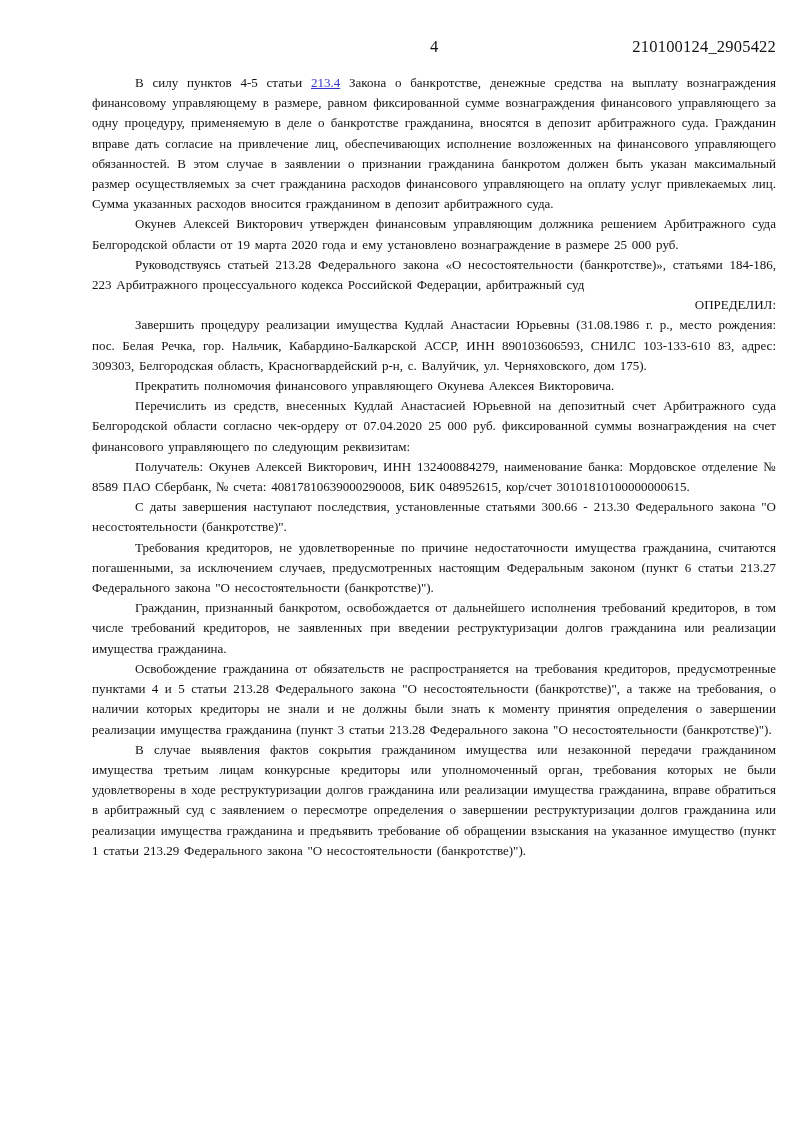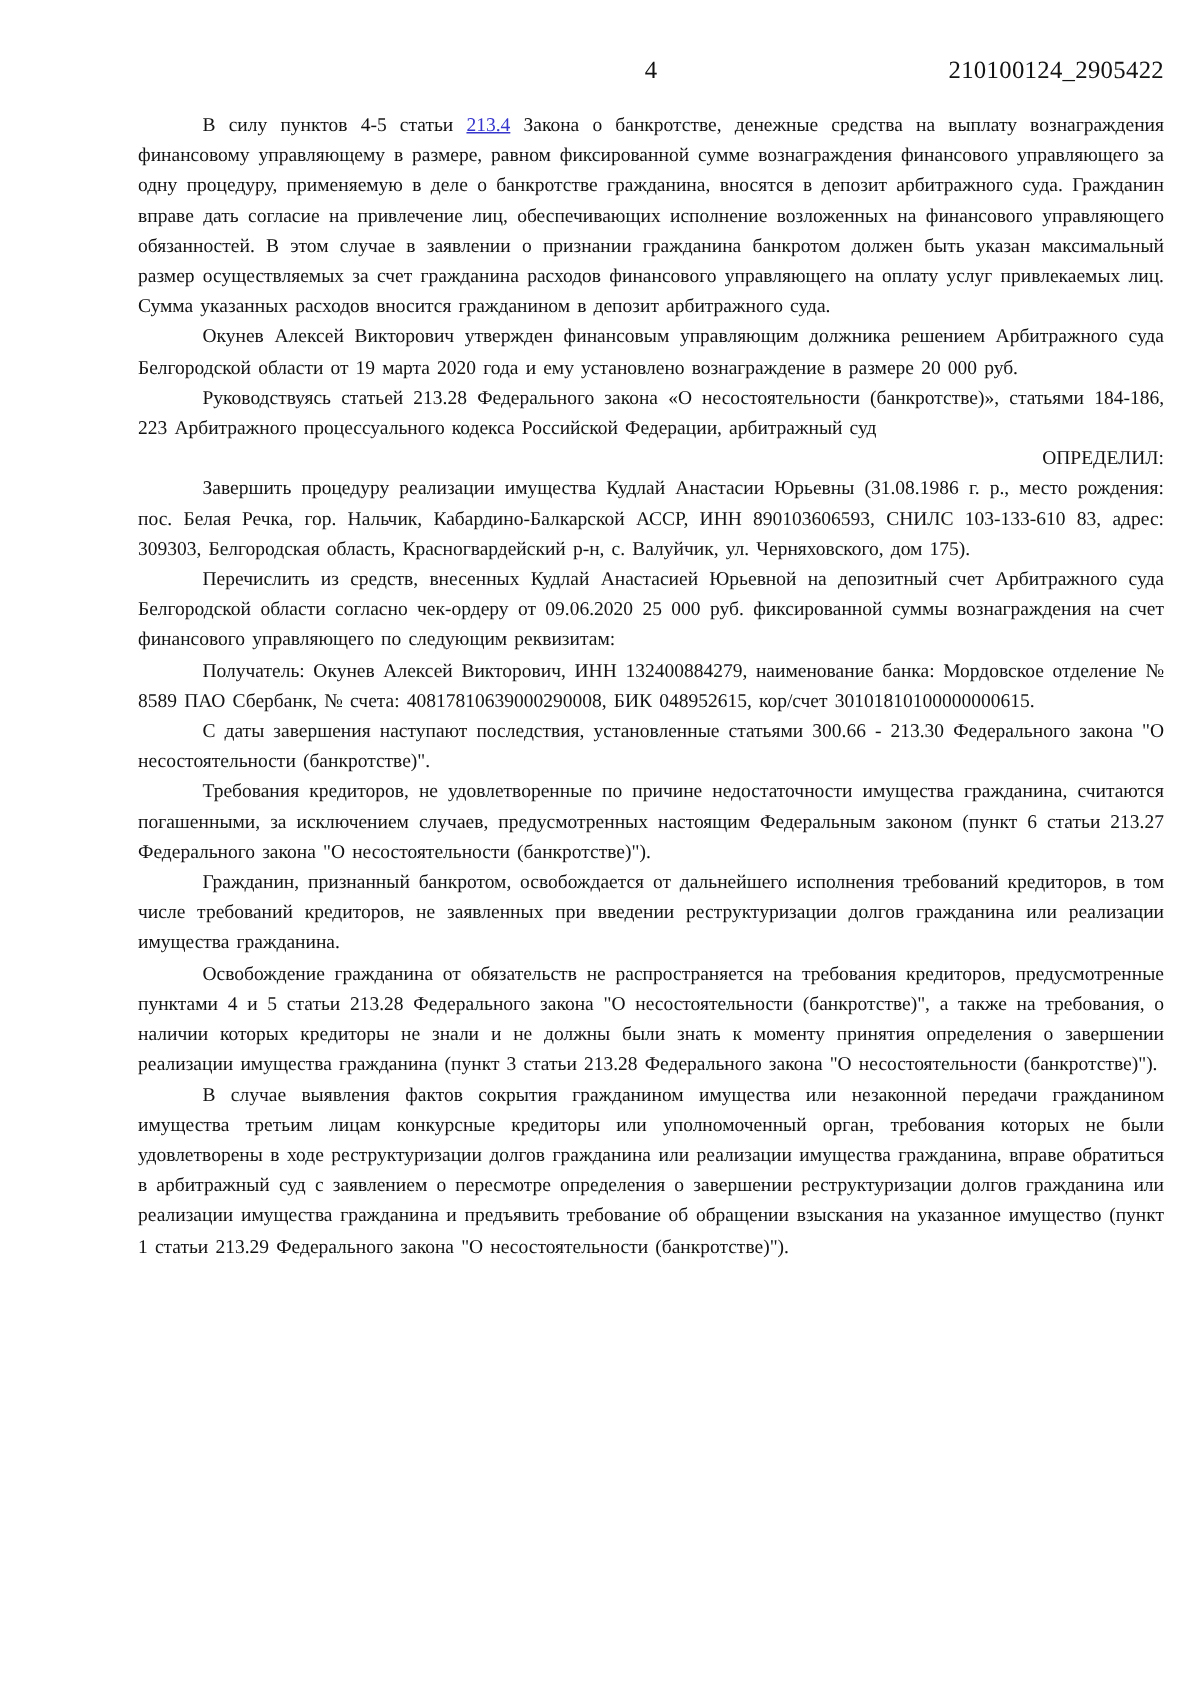--- a/index.html
+++ b/index.html
@@ -68,30 +68,31 @@
 
   <div class="header">
     <span class="page-number">4</span>
     <span class="document-id">210100124_2905422</span>
   </div>
 
   <div class="content">
 
     <p><span>В силу пунктов 4-5 статьи </span><a class="doc-link" style="color: rgb(53, 53, 205);">213.4</a><span> Закона о банкротстве, денежные средства на выплату вознаграждения финансовому управляющему в размере, равном фиксированной сумме вознаграждения финансового управляющего за одну процедуру, применяемую в деле о банкротстве гражданина, вносятся в депозит арбитражного суда. Гражданин вправе дать согласие на привлечение лиц, обеспечивающих исполнение возложенных на финансового управляющего обязанностей. В этом случае в заявлении о признании гражданина банкротом должен быть указан максимальный размер осуществляемых за счет гражданина расходов финансового управляющего на оплату услуг привлекаемых лиц. Сумма указанных расходов вносится гражданином в депозит арбитражного суда.</span></p>
 
-    <p>Окунев Алексей Викторович утвержден финансовым управляющим должника решением Арбитражного суда Белгородской области от 19 марта 2020 года и ему установлено вознаграждение в размере 20 000 руб.</p>
+    <p>Окунев Алексей Викторович утвержден финансовым управляющим должника решением Арбитражного суда Белгородской области от 19 марта 2020 года и ему установлено вознаграждение в размере 25 000 руб.</p>
 
     <p>Руководствуясь статьей 213.28 Федерального закона «О несостоятельности (банкротстве)», статьями 184-186, 223 Арбитражного процессуального кодекса Российской Федерации, арбитражный суд</p>
 
     <p class="resolution-heading">ОПРЕДЕЛИЛ:</p>
 
     <p>Завершить процедуру реализации имущества Кудлай Анастасии Юрьевны (31.08.1986 г. р., место рождения:  пос. Белая Речка, гор. Нальчик, Кабардино-Балкарской АССР, ИНН 890103606593, СНИЛС 103-133-610 83, адрес: 309303, Белгородская область, Красногвардейский р-н, с. Валуйчик, ул. Черняховского, дом 175).</p>
 
+    <p>Прекратить полномочия финансового управляющего Окунева Алексея Викторовича.</p>
 
-    <p>Перечислить из средств, внесенных Кудлай Анастасией Юрьевной на депозитный счет Арбитражного суда Белгородской области согласно чек-ордеру от 09.06.2020 25 000 руб. фиксированной суммы вознаграждения на счет финансового управляющего по следующим реквизитам:</p>
+    <p>Перечислить из средств, внесенных Кудлай Анастасией Юрьевной на депозитный счет Арбитражного суда Белгородской области согласно чек-ордеру от 07.04.2020 25 000 руб. фиксированной суммы вознаграждения на счет финансового управляющего по следующим реквизитам:</p>
 
     <p>Получатель: Окунев Алексей Викторович, ИНН 132400884279, наименование банка: Мордовское отделение № 8589 ПАО Сбербанк, № счета: 40817810639000290008, БИК 048952615, кор/счет 30101810100000000615.</p>
 
     <p>С даты завершения наступают последствия, установленные статьями 300.66 - 213.30 Федерального закона "О несостоятельности (банкротстве)".</p>
 
     <p>Требования кредиторов, не удовлетворенные по причине недостаточности имущества гражданина, считаются погашенными, за исключением случаев, предусмотренных настоящим Федеральным законом (пункт 6 статьи 213.27 Федерального закона "О несостоятельности (банкротстве)").</p>
 
     <p>Гражданин, признанный банкротом, освобождается от дальнейшего исполнения требований кредиторов, в том числе требований кредиторов, не заявленных при введении реструктуризации долгов гражданина или реализации имущества гражданина.</p>
 
     <p>Освобождение гражданина от обязательств не распространяется на требования кредиторов, предусмотренные пунктами 4 и 5 статьи 213.28 Федерального закона "О несостоятельности (банкротстве)", а также на требования, о наличии которых кредиторы не знали и не должны были знать к моменту принятия определения о завершении реализации имущества гражданина (пункт 3 статьи 213.28 Федерального закона "О несостоятельности (банкротстве)").</p>

